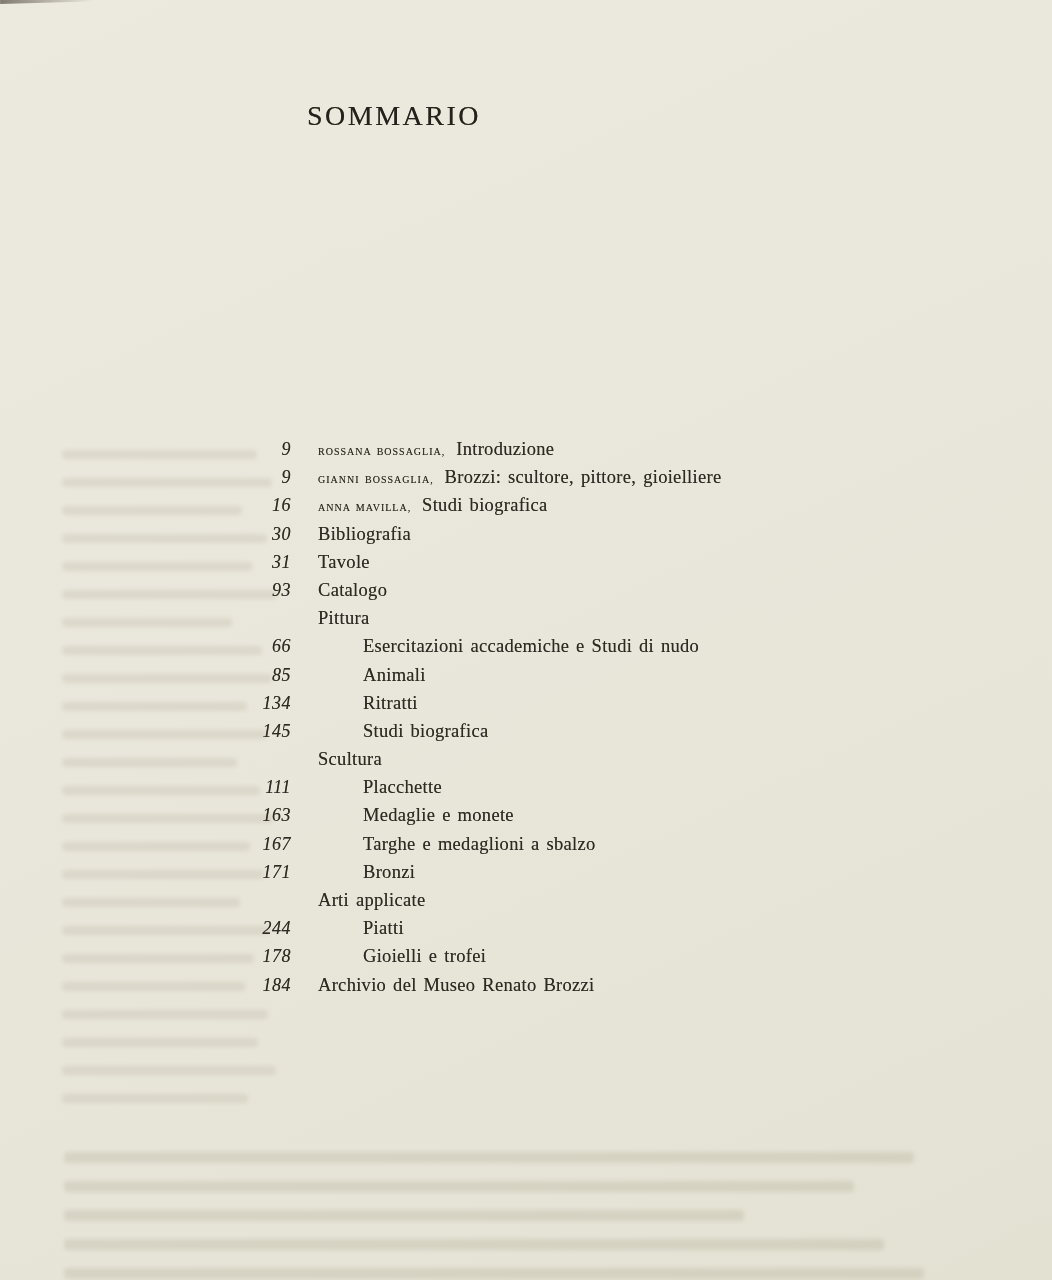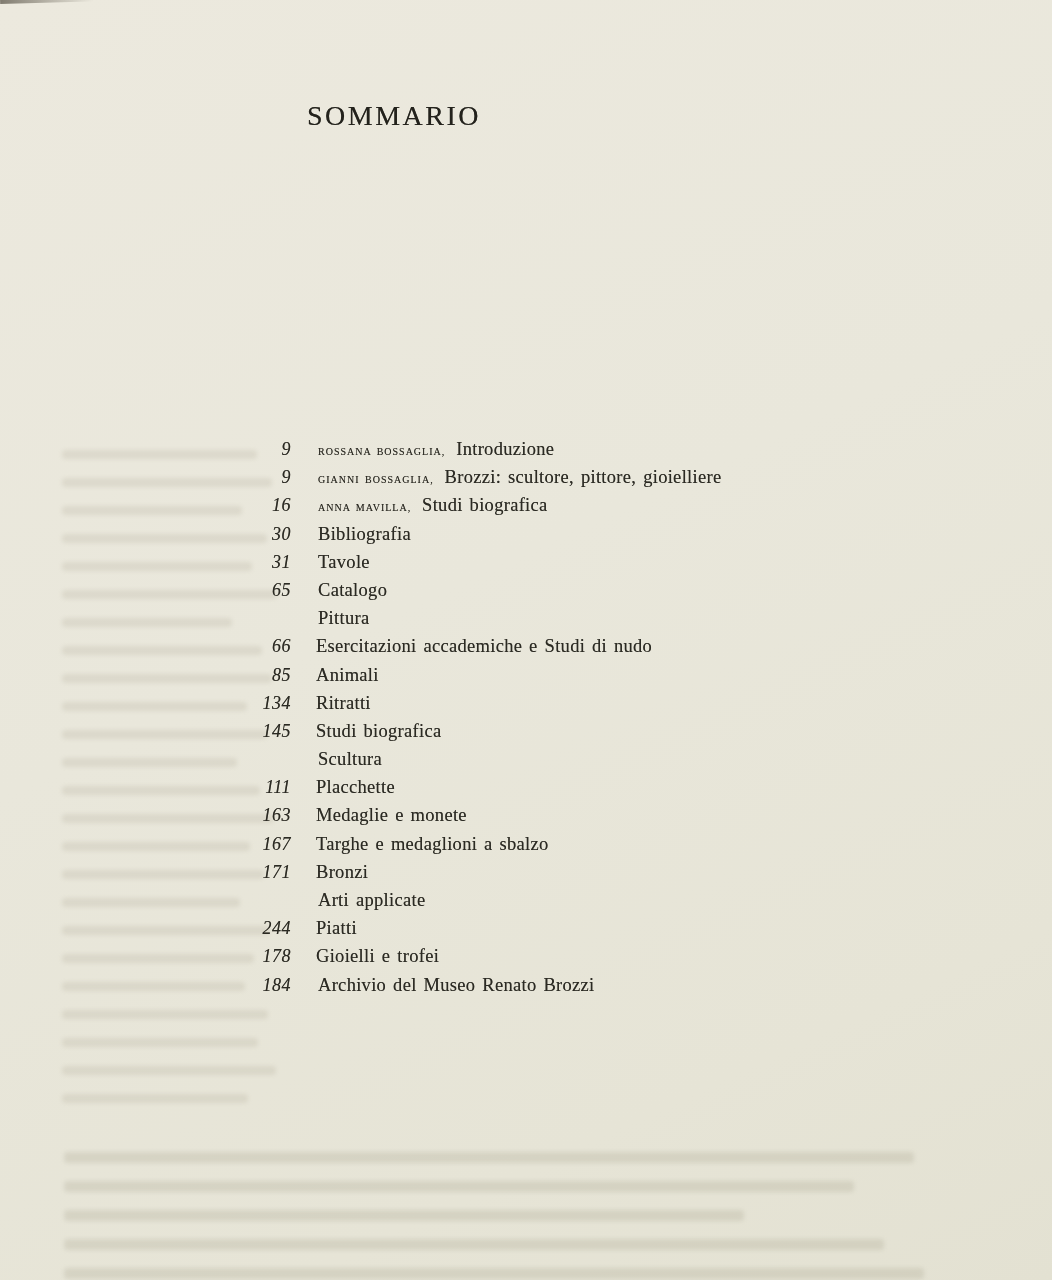--- a/index.html
+++ b/index.html
@@ -51,21 +51,21 @@
     font-size: 18px;
     letter-spacing: 0.5px;
     flex: none;
   }
   .toc-text {
     margin-left: 27px;
     font-size: 18.5px;
     letter-spacing: 0.3px;
     word-spacing: 2px;
   }
-  .toc-row.indent-1 .toc-text { margin-left: 25px; }
+  .toc-row.indent-1 .toc-text { margin-left: 72px; }
   .toc-author {
     font-size: 10px;
     letter-spacing: 1px;
     margin-right: 4px;
   }
   
   .ghost { position: absolute; pointer-events: none; }
   .ghost .gl {
     background: rgba(125, 118, 90, 0.12);
     height: 9px;
@@ -132,21 +132,21 @@
       </div>
       <div class="toc-row">
         <span class="toc-num">30</span>
         <span class="toc-text"><span>Bibliografia</span></span>
       </div>
       <div class="toc-row">
         <span class="toc-num">31</span>
         <span class="toc-text"><span>Tavole</span></span>
       </div>
       <div class="toc-row">
-        <span class="toc-num">65</span>
+        <span class="toc-num">93</span>
         <span class="toc-text"><span>Catalogo</span></span>
       </div>
       <div class="toc-row">
         <span class="toc-num"></span>
         <span class="toc-text"><span>Pittura</span></span>
       </div>
       <div class="toc-row indent-1">
         <span class="toc-num">66</span>
         <span class="toc-text"><span>Esercitazioni accademiche e Studi di nudo</span></span>
       </div>

